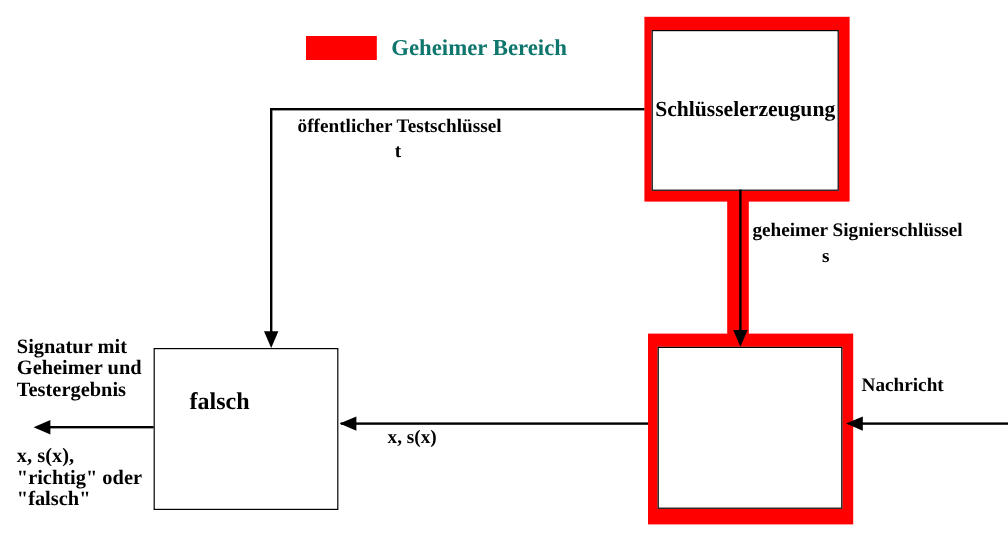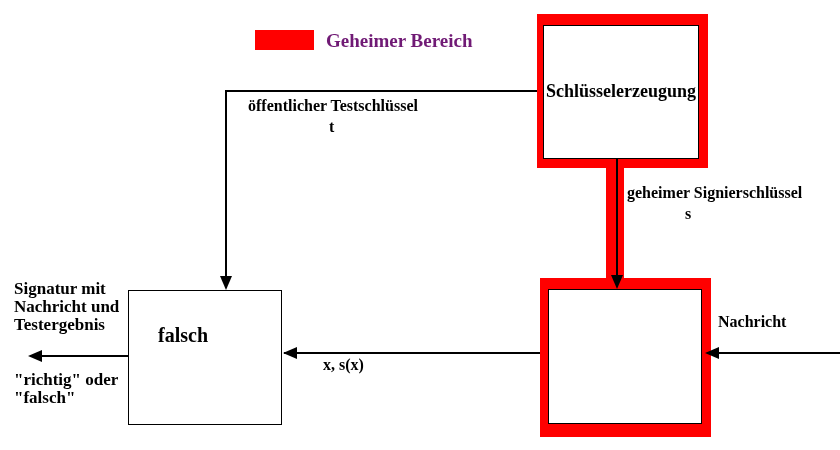--- a/index.html
+++ b/index.html
@@ -17,21 +17,21 @@
   .lbl {
     position:absolute; font-weight:bold; font-size:16px; color:#000000;
     white-space:nowrap; line-height:1.2;
   }
   .arr { position:absolute; width:0; height:0; }
   .arr-left { border-top:6px solid transparent; border-bottom:6px solid transparent; border-right:14px solid #000000; }
   .arr-down { border-left:6px solid transparent; border-right:6px solid transparent; border-top:14px solid #000000; }
   .boxlabel { font-size:20px; }
   .stack { position:absolute; font-weight:bold; font-size:17px; line-height:18px; color:#000000; white-space:nowrap; }
   .stack span { display:block; }
-  #legend-label { color:#701a75; font-size:19px; }
+  #legend-label { color:#0f766e; font-size:19px; }
   #kg-inner { display:flex; align-items:center; justify-content:center; }
   #kg-label { font-size:18px; }
 </style>
 </head>
 <body>
 
 <div id="stage">
 
   <div class="red" id="legend-swatch" style="left:255px; top:30px; width:59px; height:20px;"></div>
   <div class="lbl" id="legend-label" style="left:326px; top:30px;">Geheimer Bereich</div>
@@ -65,21 +65,22 @@
   <div class="lbl" style="left:718px; top:312px;">Nachricht</div>
 
   <div class="hline" style="left:284px; top:352px; width:256px;"></div>
   <div class="arr arr-left" style="left:283px; top:347px;"></div>
   <div class="lbl" style="left:323px; top:355px;">x, s(x)</div>
 
   <div class="hline" style="left:32px; top:355px; width:96px;"></div>
   <div class="arr arr-left" style="left:28px; top:350px;"></div>
   <div class="stack" style="left:14px; top:280px;">
     <span>Signatur mit</span>
-    <span>Nachricht und</span>
+    <span>Geheimer und</span>
     <span>Testergebnis</span>
   </div>
   <div class="stack" style="left:14px; top:371px;">
+    <span>x, s(x),</span>
     <span>"richtig" oder</span>
     <span>"falsch"</span>
   </div>
 
 </div>
 
 </body></html>

